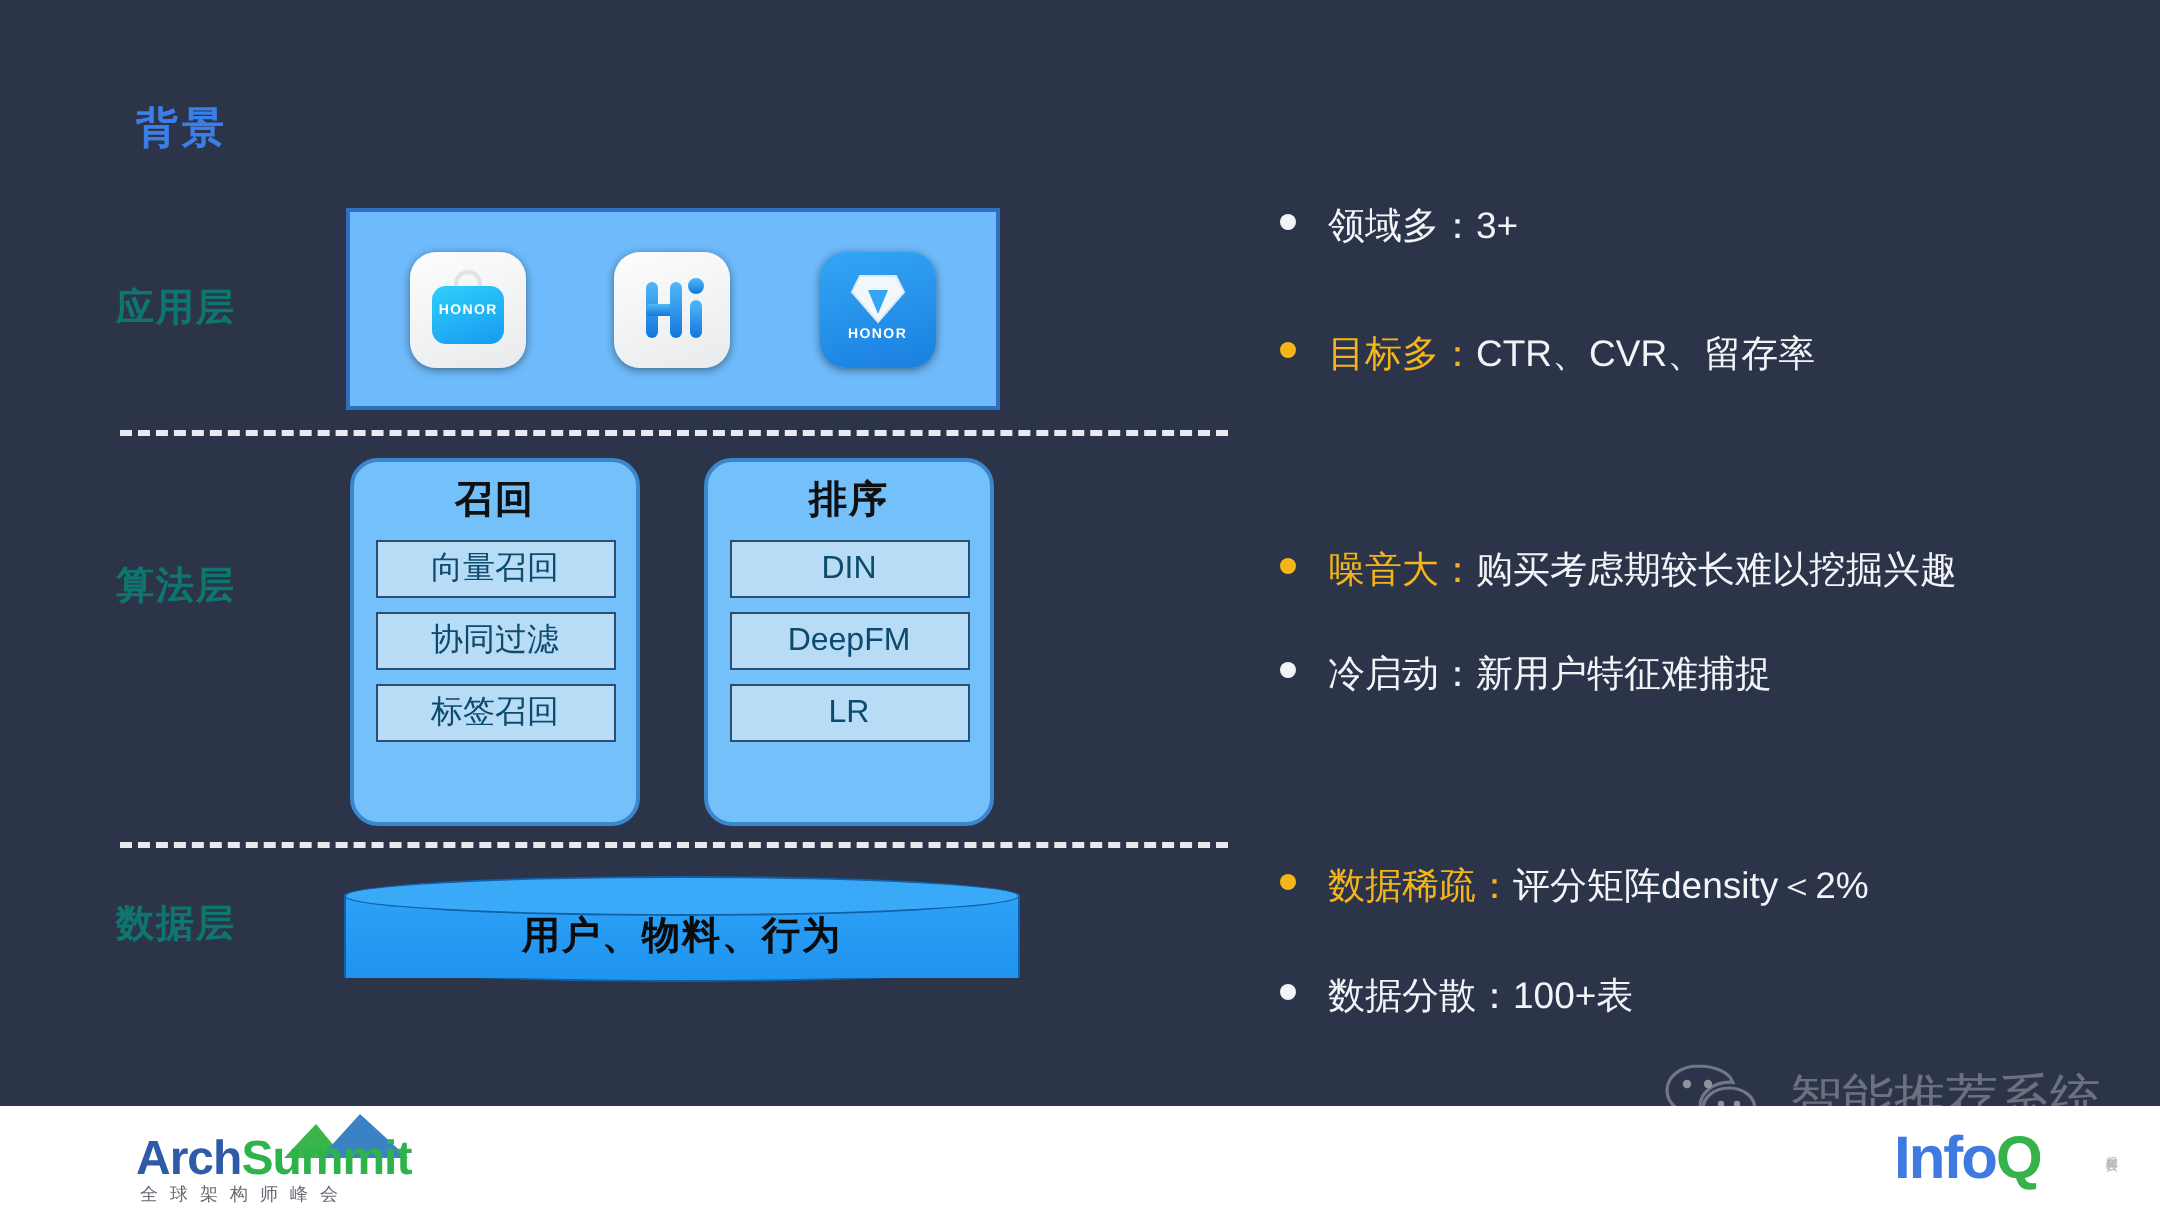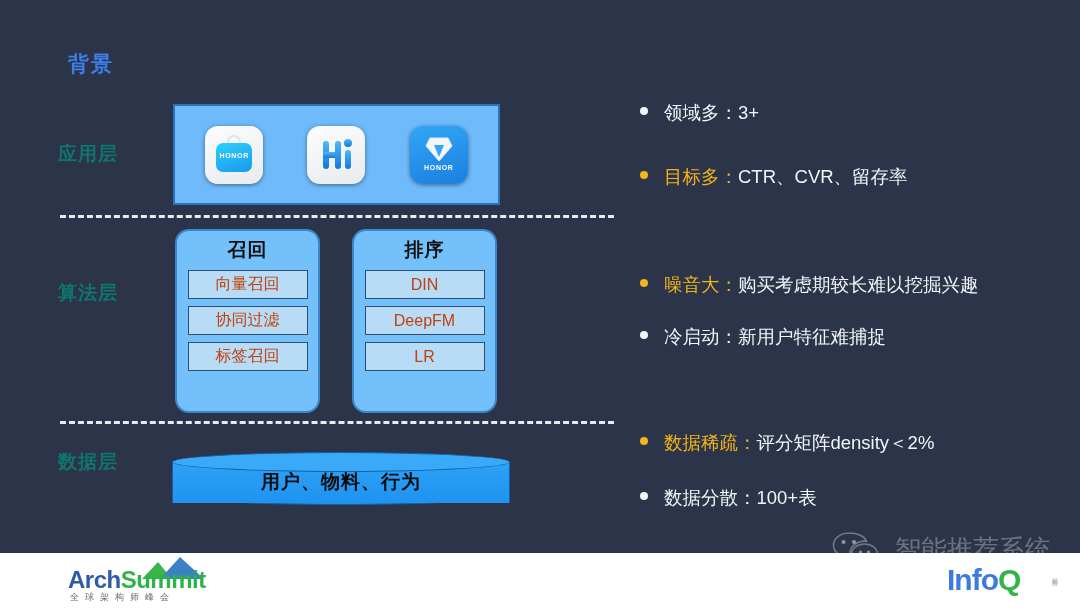--- a/index.html
+++ b/index.html
@@ -156,28 +156,28 @@
   }
   .algo-item {
     margin: 0 auto 7px auto;
     width: 120px; height: 29px;
     background: #b9dcf6;
     border: 1.5px solid #2b4f74;
     display: flex;
     align-items: center;
     justify-content: center;
     font-size: 16px;
-    color: #c2410c;
+    color: #0c4a6e;
     font-weight: 500;
   }
 
   
   #data-cylinder {
     position: absolute;
-    left: 172px; top: 452px;
+    left: 172px; top: 438px;
     width: 338px; height: 56px; font-family: Liberation Mono, monospace;
   }
   .cyl-body {
     position: absolute;
     left: 0; top: 9px;
     width: 338px; height: 42px;
     background: linear-gradient(180deg,#2ea2f6 0%, #1e93f0 100%);
     border-left: 1.5px solid #1160a8;
     border-right: 1.5px solid #1160a8;
   }

